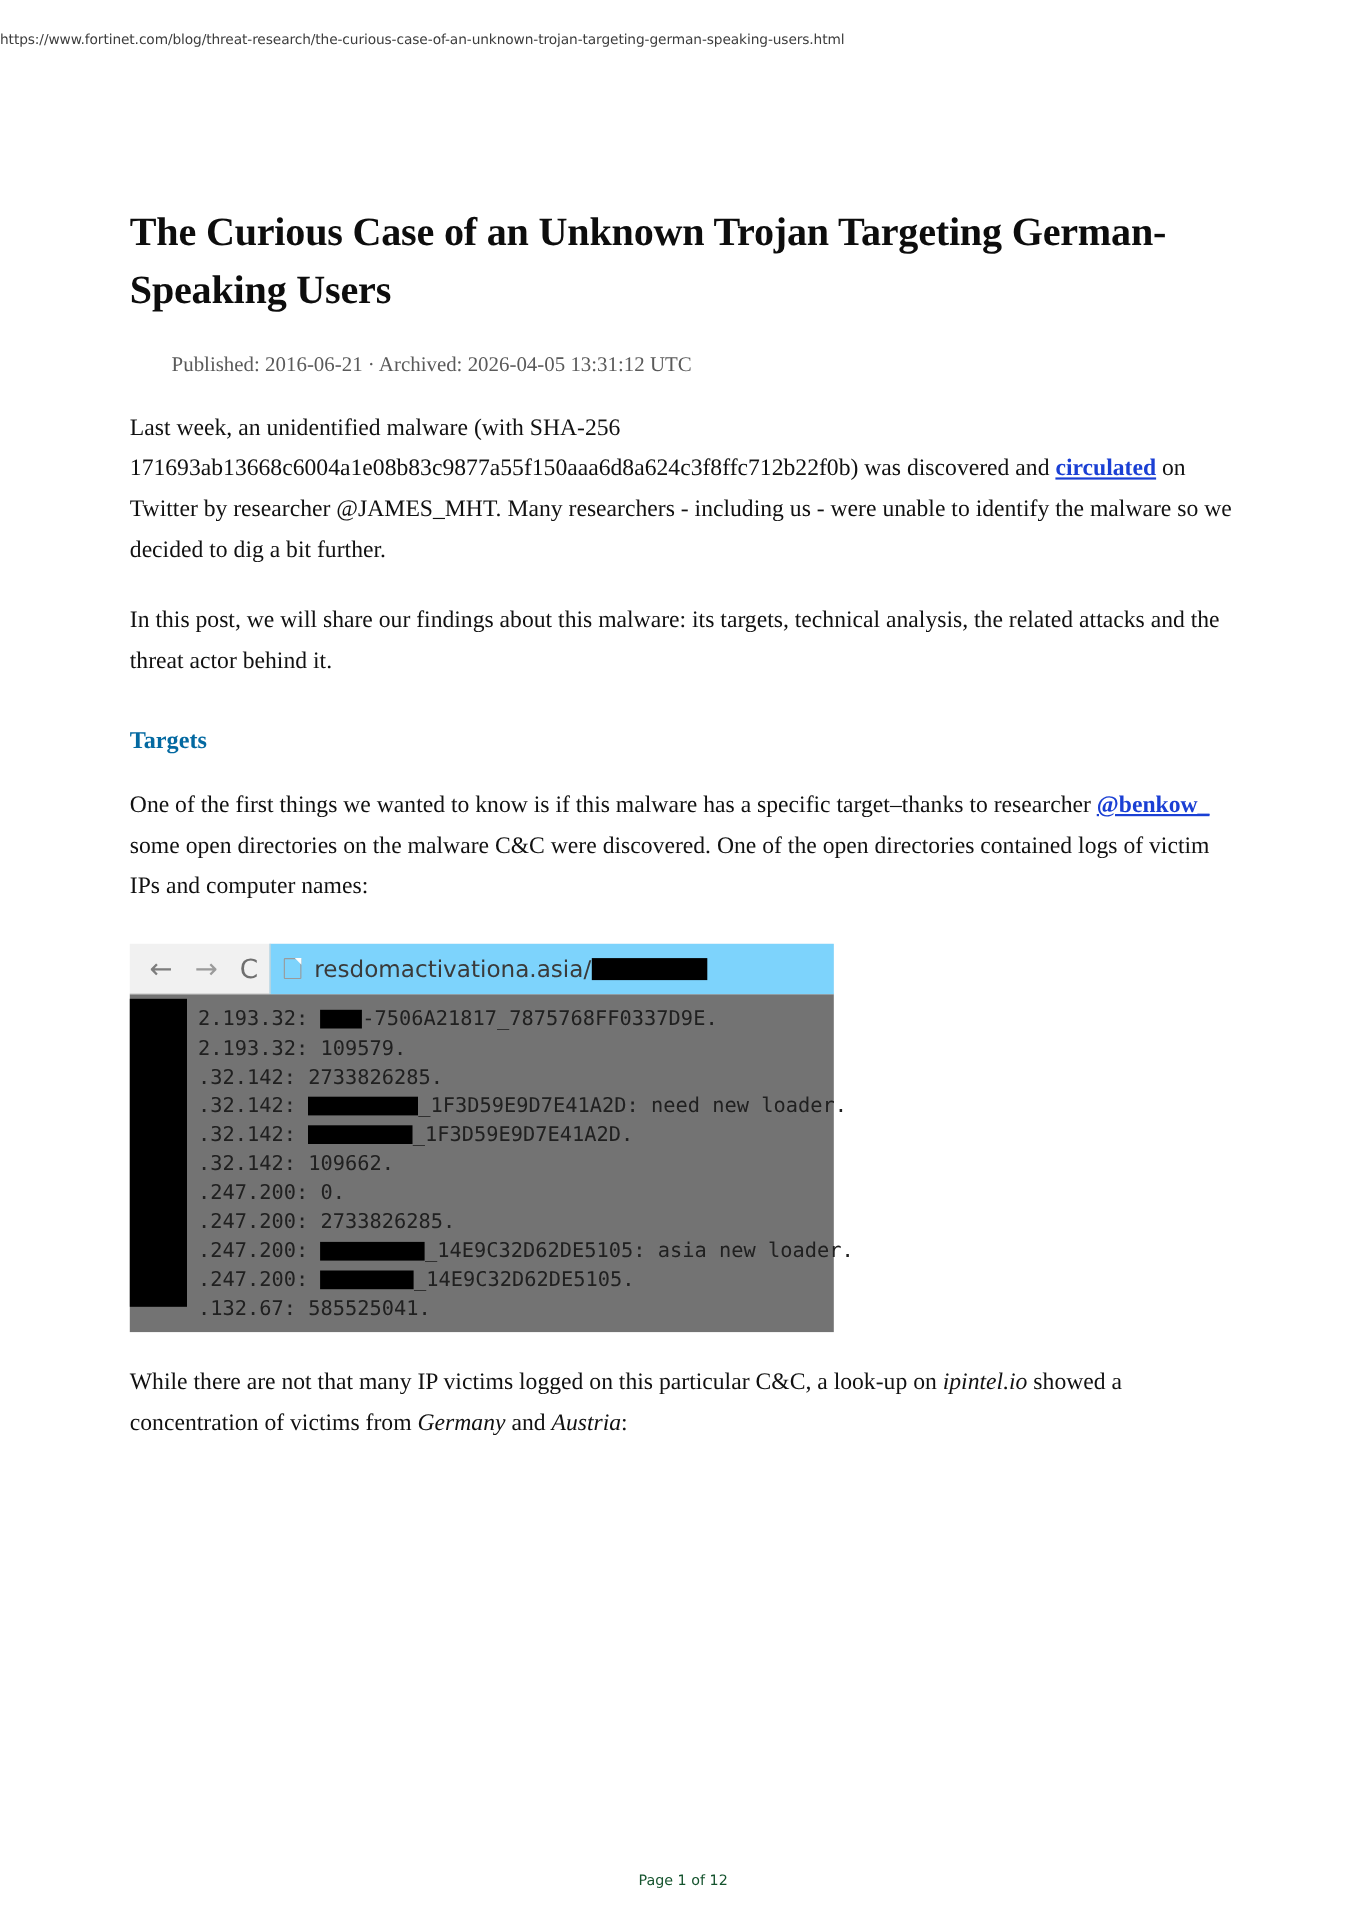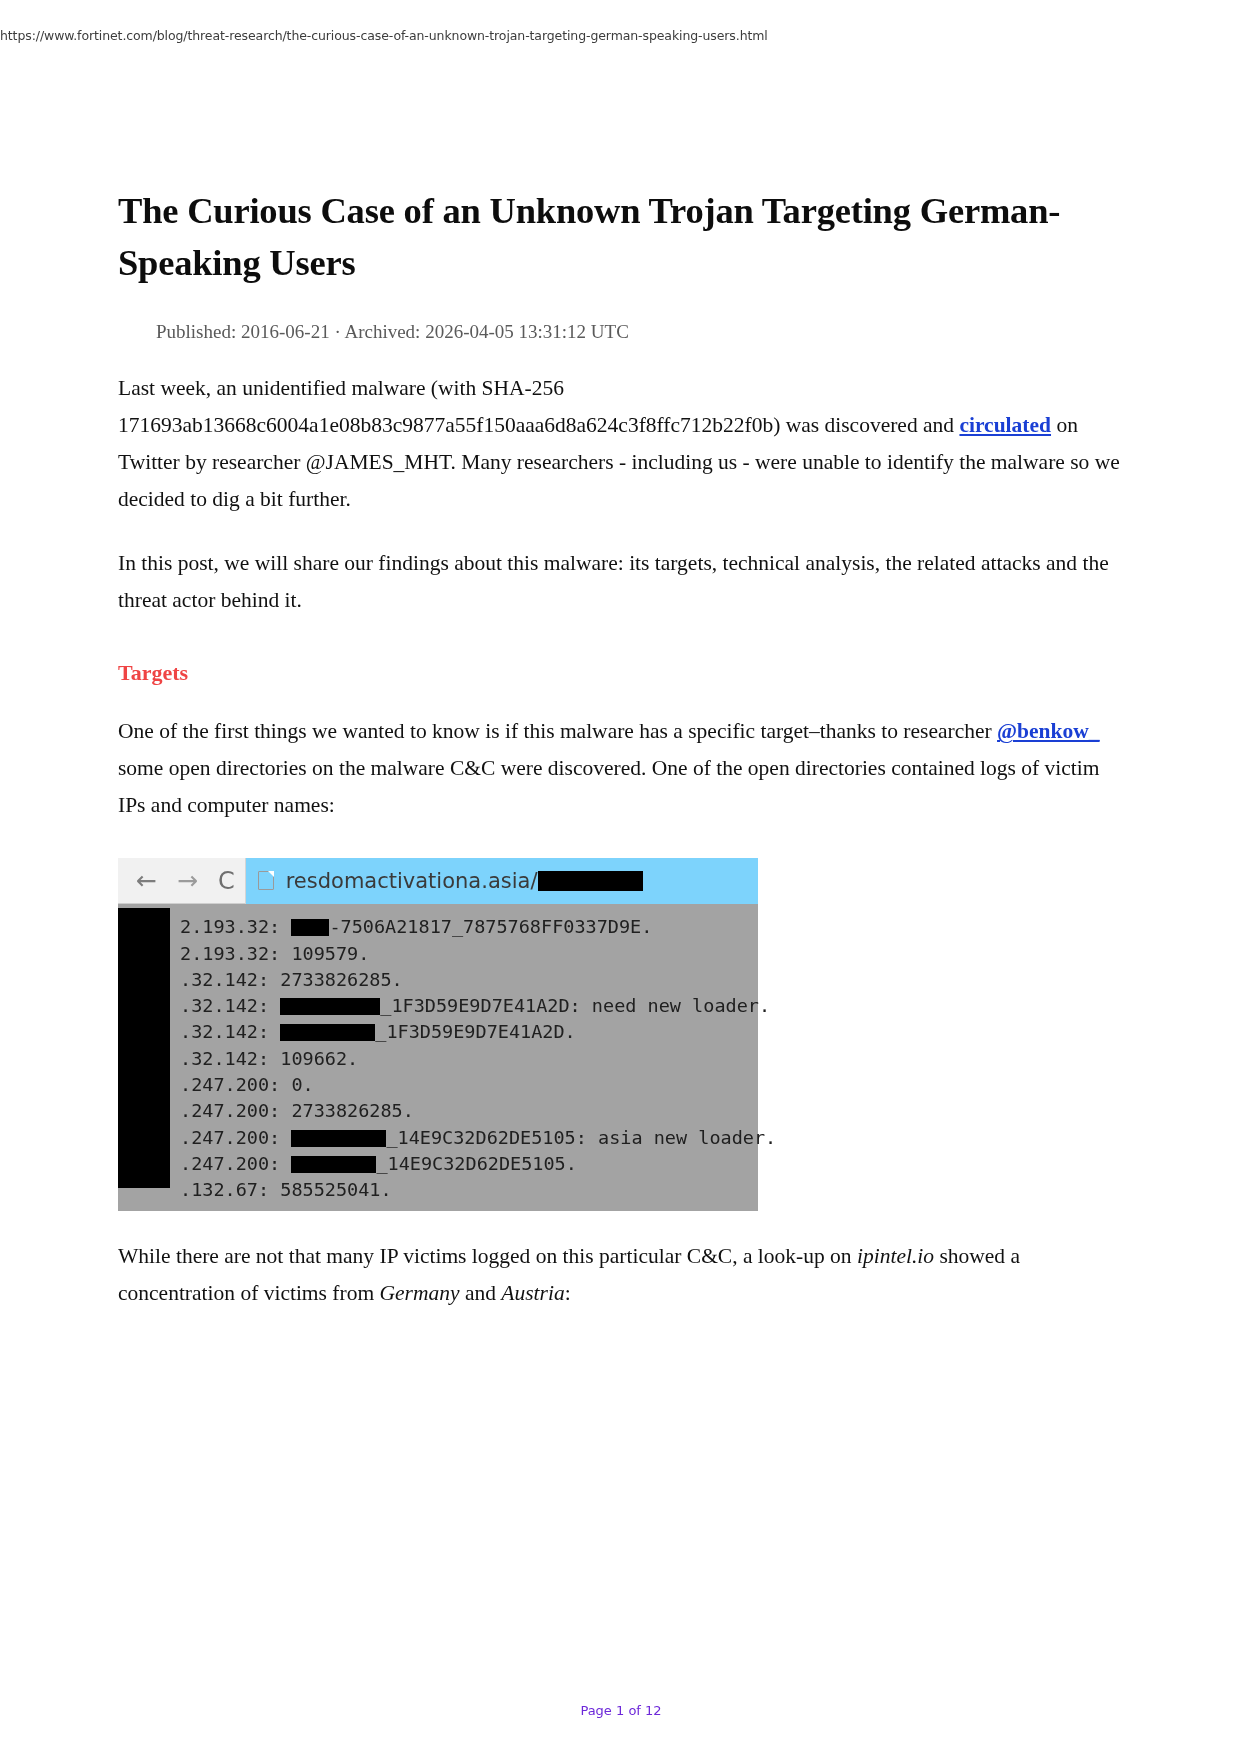--- a/index.html
+++ b/index.html
@@ -57,21 +57,21 @@
     font-size: 21.5px;
     line-height: 1.72;
     margin: 27px 0 0 0;
     color: #111111;
     text-align: left;
   }
   h2.section-heading {
     font-size: 22px;
     font-weight: bold;
     margin: 42px 0 0 0;
-    color: #ef4444;
+    color: #0369a1;
   }
   a.inline-link {
     color: #1a3fd4;
     text-decoration: underline;
     font-weight: bold;
   }
   em { font-style: italic; }
 
   
   .figure {
@@ -130,21 +130,21 @@
   }
   .url-redaction {
     display: inline-block;
     width: 105px;
     height: 20px;
     background: #000000;
     vertical-align: -3px;
     margin-left: 1px;
   }
   .terminal {
-    background: #a3a3a3;
+    background: #737373;
     padding: 10px 0 8px 0;
     position: relative;
     width: 640px;
     box-sizing: border-box;
   }
   .left-mask {
     position: absolute;
     left: 0;
     top: 4px;
     width: 52px;
@@ -169,21 +169,21 @@
     margin-top: 30px;
   }
   .footer {
     position: absolute;
     bottom: 38px;
     left: 0;
     width: 1242px;
     text-align: center;
     font-family: "DejaVu Sans", sans-serif;
     font-size: 13px;
-    color: #6d28d9;
+    color: #14532d;
   }
 </style>
 </head>
 <body>
 
 <div class="page">
 
   <div class="source-url">https://www.fortinet.com/blog/threat-research/the-curious-case-of-an-unknown-trojan-targeting-german-speaking-users.html</div>
 
   <div class="content">

